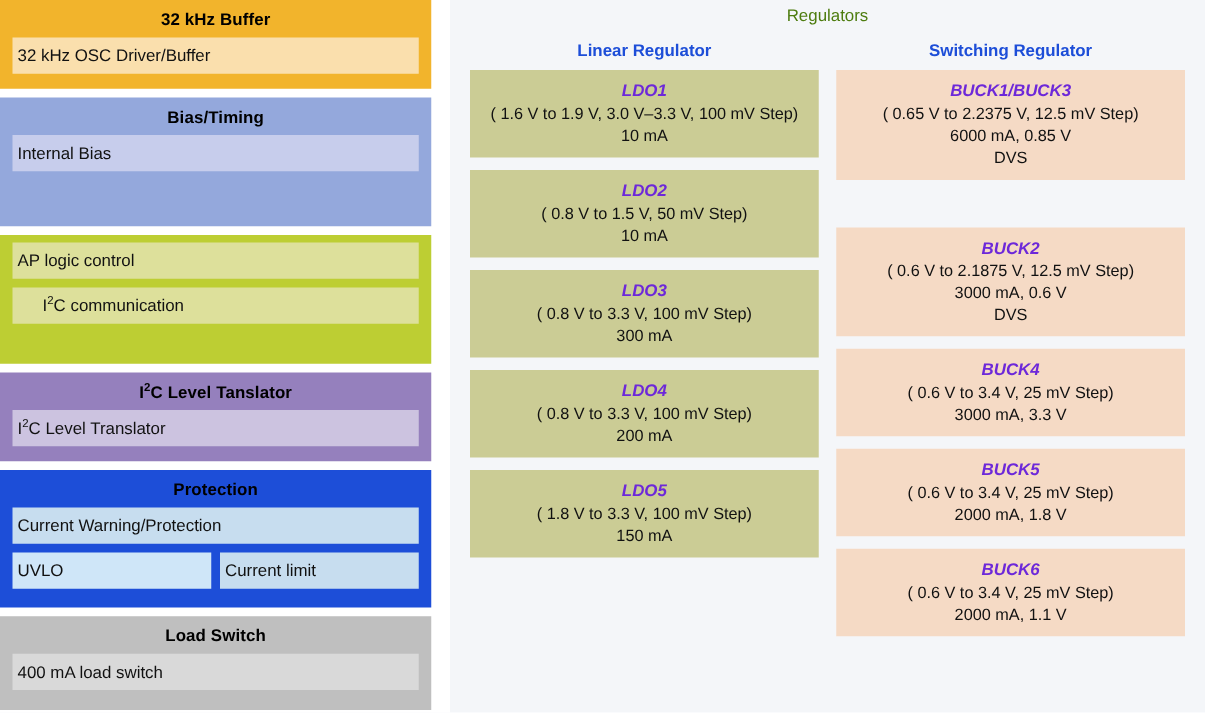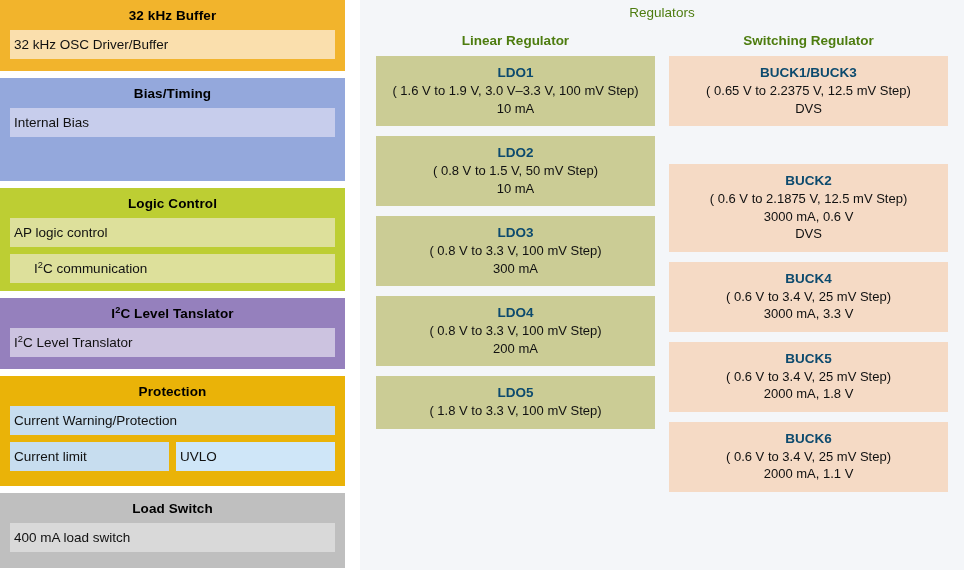--- a/index.html
+++ b/index.html
@@ -89,37 +89,38 @@
   .reg-col {
     flex: 1 1 0;
     display: flex;
     flex-direction: column;
   }
   .col-head {
     text-align: center;
     font-weight: bold;
     font-size: 13.5px;
     line-height: 16px;
-    color: #4d7c0f;
+    color: #1d4ed8;
     padding-bottom: 7px;
   }
   .reg-box {
     box-sizing: border-box;
     text-align: center;
     padding: 7px 4px 9px 4px;
     margin-bottom: 10px;
     font-size: 13px;
     line-height: 17.5px;
     color: #111;
   }
   .reg-name {
     font-weight: bold;
     font-size: 13.5px;
     line-height: 19px;
-    color: #0c4a6e;
+    color: #6d28d9;
+    font-style: italic;
   }
   .reg-line { display: block; white-space: nowrap; }
   .ldo-box { background: #cbcc95; }
   .buck-box { background: #f5dac5; }
   sup { font-size: 0.68em; vertical-align: super; line-height: 0; }
 </style>
 </head>
 <body>
 
 <div id="diagram">
@@ -131,42 +132,41 @@
           <div class="sub" style="background: rgb(250, 223, 173);">32 kHz OSC Driver/Buffer</div>
         </div>
       </div>
       <div class="block" style="background: rgb(148, 168, 220); flex: 0 0 103px;">
         <div class="block-title">Bias/Timing</div>
         <div class="sub-row">
           <div class="sub" style="background: rgb(199, 205, 236);">Internal Bias</div>
         </div>
       </div>
       <div class="block" style="background: rgb(189, 206, 51); flex: 0 0 103px;">
-        <div class="block-title">Logic Control</div>
         <div class="sub-row">
           <div class="sub" style="background: rgb(221, 224, 155);">AP logic control</div>
         </div>
         <div class="sub-row">
           <div class="sub" style="background: rgb(221, 224, 155); padding-left: 24px;">I<sup>2</sup>C communication</div>
         </div>
       </div>
       <div class="block" style="background: rgb(149, 128, 189); flex: 0 0 71px;">
         <div class="block-title">I<sup>2</sup>C Level Tanslator</div>
         <div class="sub-row">
           <div class="sub" style="background: rgb(204, 195, 224);">I<sup>2</sup>C Level Translator</div>
         </div>
       </div>
-      <div class="block" style="background: #eab308; flex: 0 0 110px;">
+      <div class="block" style="background: #1d4ed8; flex: 0 0 110px;">
         <div class="block-title">Protection</div>
         <div class="sub-row">
           <div class="sub" style="background: rgb(199, 221, 239);">Current Warning/Protection</div>
         </div>
         <div class="sub-row">
+          <div class="sub" style="background: rgb(207, 230, 248);">UVLO</div>
           <div class="sub" style="background: rgb(199, 221, 239);">Current limit</div>
-          <div class="sub" style="background: rgb(207, 230, 248);">UVLO</div>
         </div>
       </div>
       <div class="block" style="background: rgb(191, 191, 191); flex: 0 0 75px;">
         <div class="block-title">Load Switch</div>
         <div class="sub-row">
           <div class="sub" style="background: rgb(217, 217, 217);">400 mA load switch</div>
         </div>
       </div>
     </div>
 
@@ -191,27 +191,29 @@
             <span class="reg-line">300 mA</span>
           </div>
           <div class="reg-box ldo-box" style="background: rgb(203, 204, 149);">
             <div class="reg-name">LDO4</div>
             <span class="reg-line">( 0.8 V to 3.3 V, 100 mV Step)</span>
             <span class="reg-line">200 mA</span>
           </div>
           <div class="reg-box ldo-box" style="background: rgb(203, 204, 149);">
             <div class="reg-name">LDO5</div>
             <span class="reg-line">( 1.8 V to 3.3 V, 100 mV Step)</span>
+            <span class="reg-line">150 mA</span>
           </div>
         </div>
         <div class="reg-col">
           <div class="col-head">Switching Regulator</div>
           <div class="reg-box buck-box" style="background: rgb(245, 218, 197);">
             <div class="reg-name">BUCK1/BUCK3</div>
             <span class="reg-line">( 0.65 V to 2.2375 V, 12.5 mV Step)</span>
+            <span class="reg-line">6000 mA, 0.85 V</span>
             <span class="reg-line">DVS</span>
           </div>
           <div class="reg-box buck-box" style="background: rgb(245, 218, 197); margin-top: 28px;">
             <div class="reg-name">BUCK2</div>
             <span class="reg-line">( 0.6 V to 2.1875 V, 12.5 mV Step)</span>
             <span class="reg-line">3000 mA, 0.6 V</span>
             <span class="reg-line">DVS</span>
           </div>
           <div class="reg-box buck-box" style="background: rgb(245, 218, 197);">
             <div class="reg-name">BUCK4</div>

